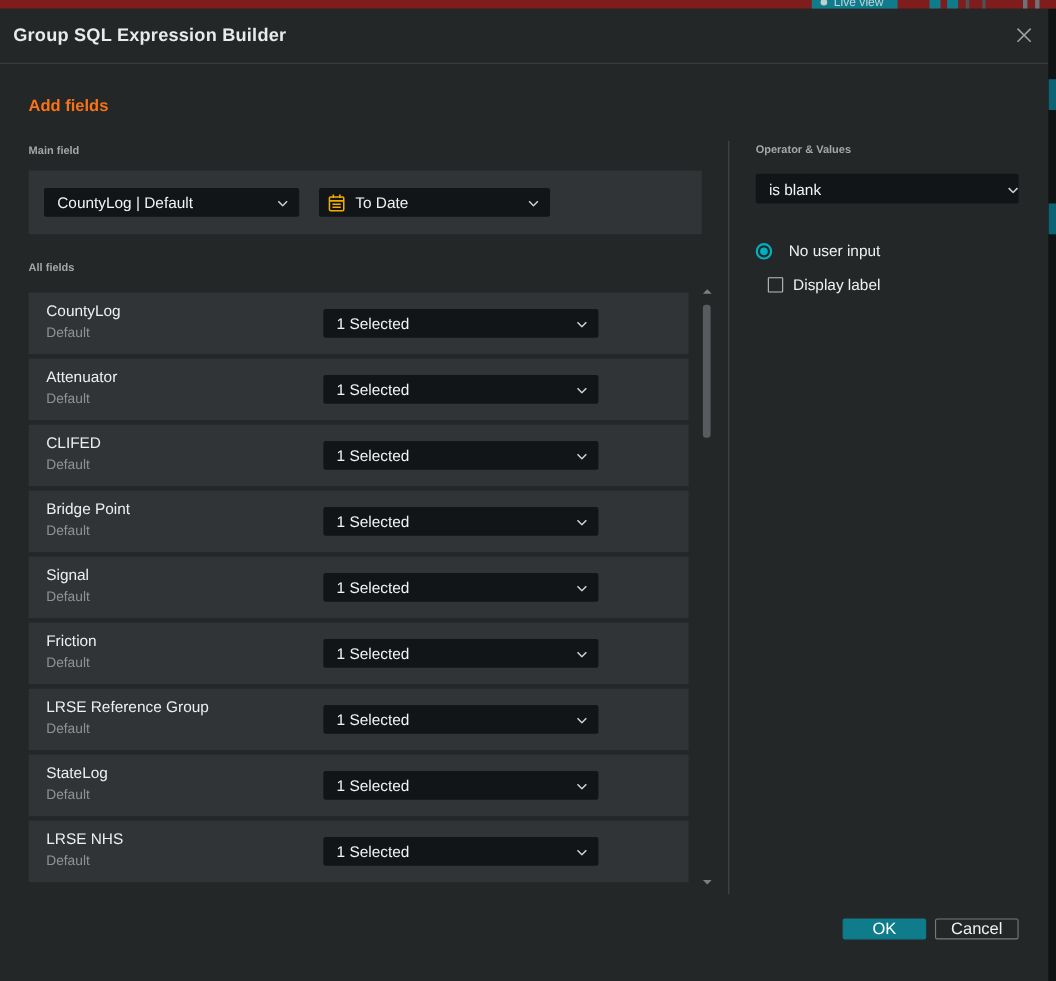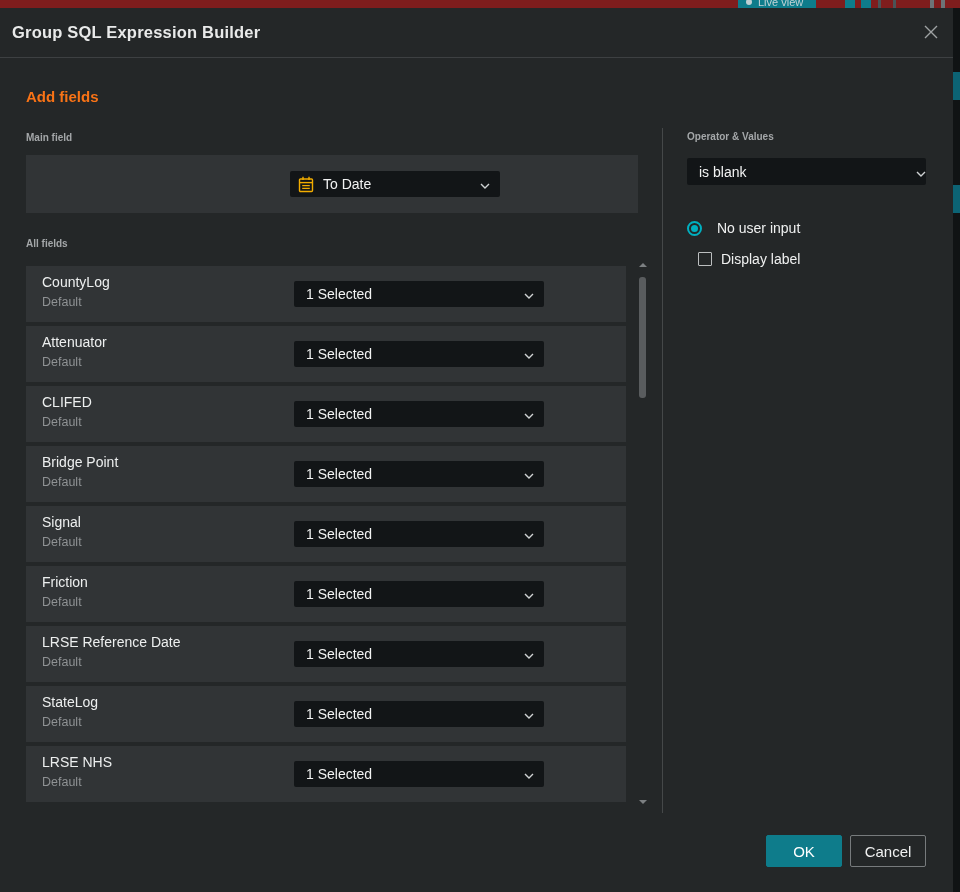--- a/index.html
+++ b/index.html
@@ -52,21 +52,21 @@
   .v-divider{position:absolute;left:662px;top:120px;width:1px;height:685px;background:#454849;}
   
   .op-select{position:absolute;left:687px;top:150px;width:239px;height:27px;padding:0 0 0 12px;}
   .radio-row{position:absolute;left:687px;top:212px;display:flex;align-items:center;gap:15px;cursor:pointer;}
   .radio-outer{width:15px;height:15px;border-radius:50%;border:2px solid var(--radio-teal,#00b0c0);box-sizing:border-box;display:flex;align-items:center;justify-content:center;background:#242728;}
   .radio-inner{width:7px;height:7px;border-radius:50%;background:var(--radio-teal,#00b0c0);}
   .check-row{position:absolute;left:698px;top:243px;display:flex;align-items:center;gap:9px;cursor:pointer;}
   .checkbox{width:14px;height:14px;border:1.5px solid #bcbfc0;box-sizing:border-box;background:transparent;border-radius:1px;}
   .ctl-label{font-size:14px;color:#f0f1f1;}
   
-  .btn{position:absolute;top:827px;width:76px;height:32px;border-radius:2px;font-size:15px;font-family:inherit;display:flex;align-items:center;justify-content:center;cursor:pointer;box-sizing:border-box;}
+  .btn{position:absolute;top:827px;width:76px;height:19px;border-radius:2px;font-size:15px;font-family:inherit;display:flex;align-items:center;justify-content:center;cursor:pointer;box-sizing:border-box;}
   .btn-ok{left:766px;background:var(--accent-teal,#0e7c8b);border:1px solid var(--accent-teal,#0e7c8b);color:#ffffff;}
   .btn-cancel{left:850px;background:transparent;border:1px solid #777b7d;color:#f0f1f1;}
 </style>
 </head>
 <body>
 
 <div class="backdrop-top">
   <div class="live-chip">
     <span class="live-dot"></span>
     <span class="live-text">Live view</span>
@@ -93,20 +93,28 @@
         </svg>
     </button>
   </div>
   <div class="dlg-divider"></div>
 
   <div class="h-add">Add fields</div>
 
   <div class="sec-label" style="left:26px;top:124px;position:absolute">Main field</div>
 
   <div class="main-panel">
+    <div class="select sel-field">
+      <span class="sel-text">CountyLog | Default</span>
+      <span class="chev">
+        <svg width="10" height="6" viewBox="0 0 10 6">
+            <path d="M1 1l4 4 4-4" fill="none" stroke="#cfd2d3" stroke-width="1.4"></path>
+          </svg>
+      </span>
+    </div>
     <div class="select sel-type">
       <span class="cal-wrap">
         <svg width="16" height="17" viewBox="0 0 16 17">
           <rect x="1.5" y="3" width="13" height="12.5" rx="1" fill="none" stroke="var(--calendar-gold,#f2ad00)" stroke-width="1.4"></rect>
           <line x1="1.5" y1="6.6" x2="14.5" y2="6.6" stroke="var(--calendar-gold,#f2ad00)" stroke-width="1.4"></line>
           <line x1="5" y1="0.8" x2="5" y2="4" stroke="var(--calendar-gold,#f2ad00)" stroke-width="1.4"></line>
           <line x1="11" y1="0.8" x2="11" y2="4" stroke="var(--calendar-gold,#f2ad00)" stroke-width="1.4"></line>
           <line x1="4.2" y1="9.6" x2="11.8" y2="9.6" stroke="var(--calendar-gold,#f2ad00)" stroke-width="1.3"></line>
           <line x1="4.2" y1="12.4" x2="11.8" y2="12.4" stroke="var(--calendar-gold,#f2ad00)" stroke-width="1.3"></line>
         </svg>
@@ -195,21 +203,21 @@
       <span class="sel-text">1 Selected</span>
       <span class="chev">
         <svg width="10" height="6" viewBox="0 0 10 6">
               <path d="M1 1l4 4 4-4" fill="none" stroke="#cfd2d3" stroke-width="1.4"></path>
             </svg>
       </span>
     </div>
   </div>
 
   <div class="field-row">
-    <div class="row-name">LRSE Reference Date</div>
+    <div class="row-name">LRSE Reference Group</div>
     <div class="row-sub">Default</div>
     <div class="select row-select">
       <span class="sel-text">1 Selected</span>
       <span class="chev">
         <svg width="10" height="6" viewBox="0 0 10 6">
               <path d="M1 1l4 4 4-4" fill="none" stroke="#cfd2d3" stroke-width="1.4"></path>
             </svg>
       </span>
     </div>
   </div>

